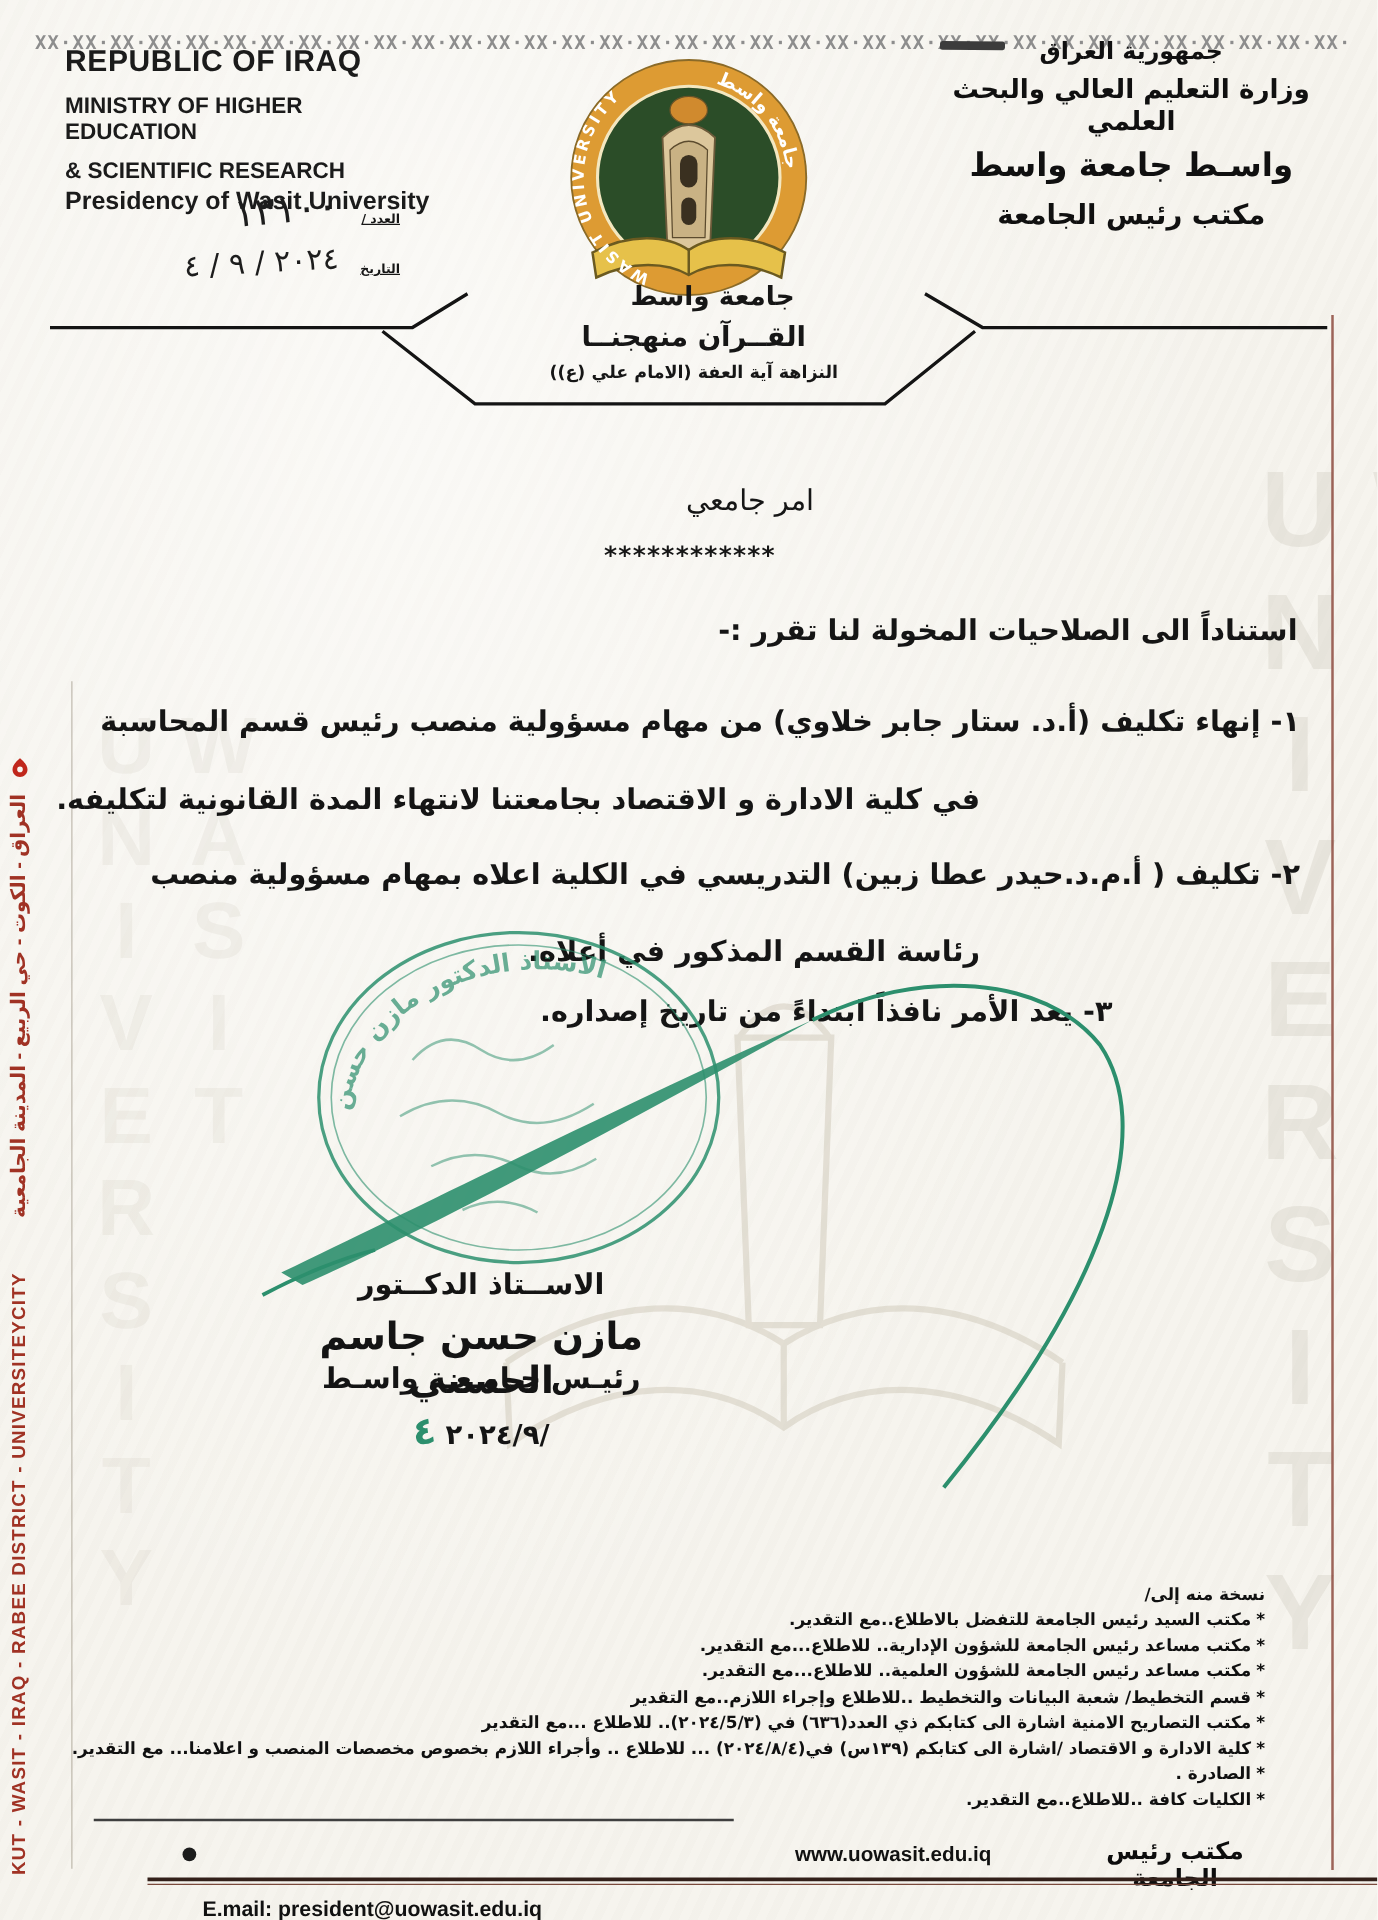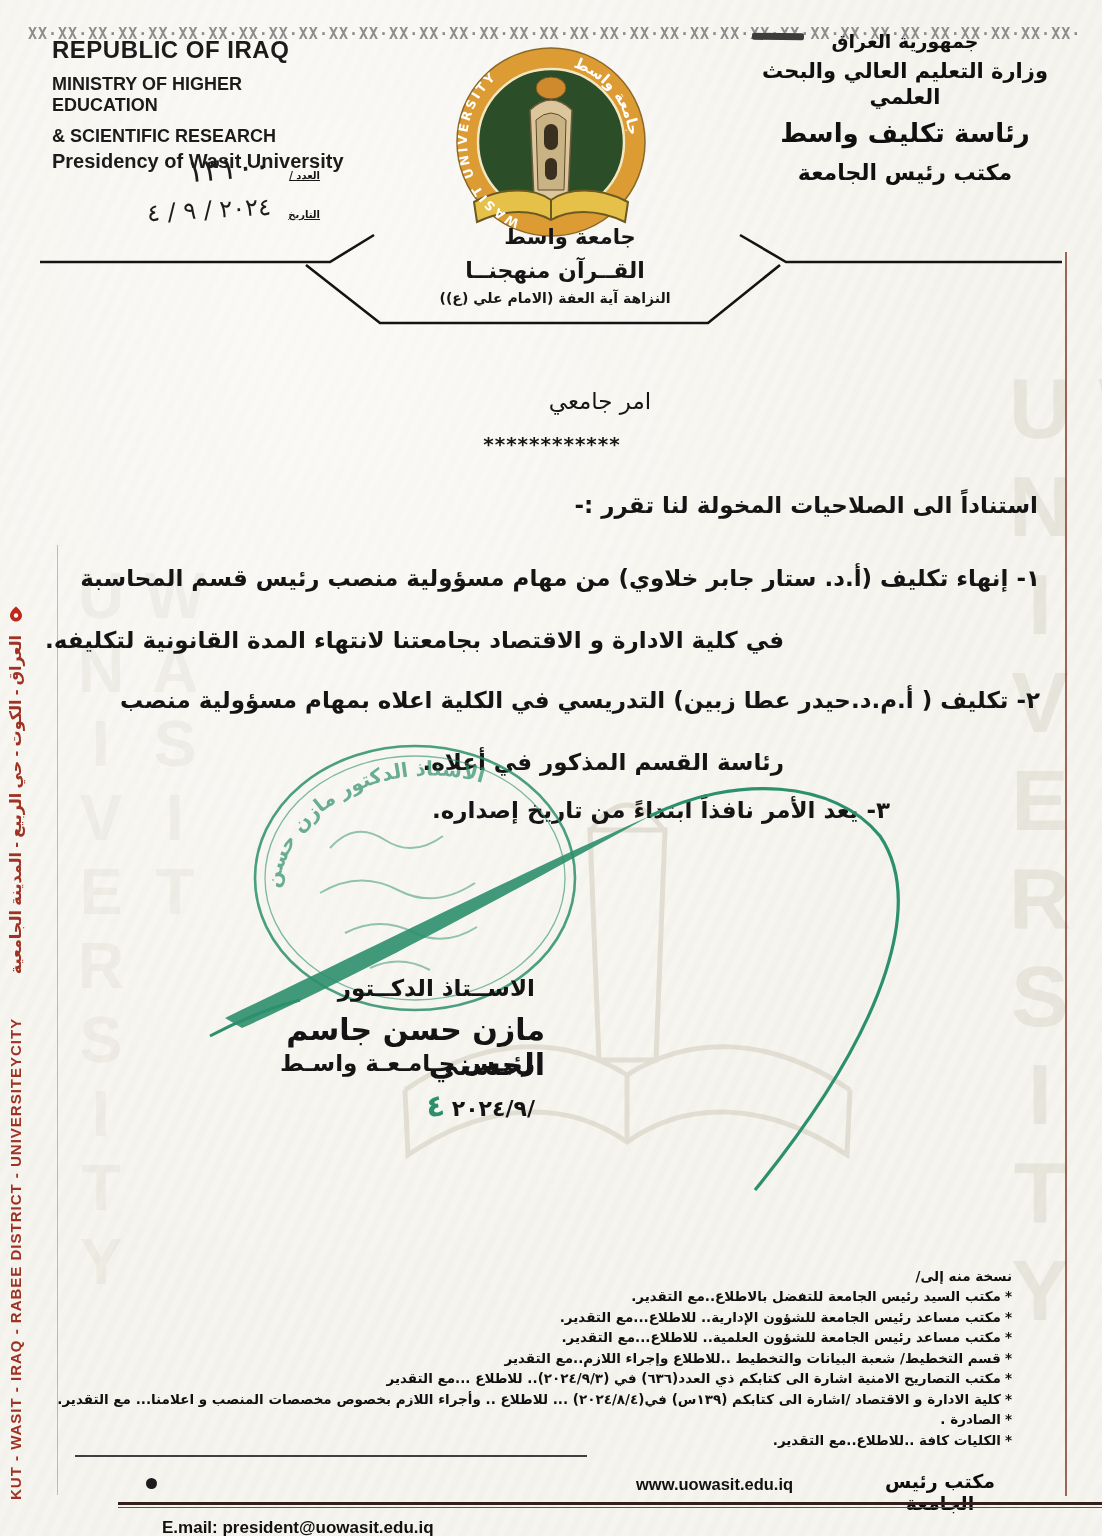--- a/index.html
+++ b/index.html
@@ -31,21 +31,21 @@
   .hR{top:30px;left:742px;width:326px;text-align:center;direction:rtl;color:#101010;}
   .hR .r1{font-size:19px;font-weight:bold;}
   .hR .r2{font-size:21px;font-weight:bold;margin-top:6px;line-height:26px;}
   .hR .r3{font-size:26px;font-weight:bold;margin-top:8px;}
   .hR .r4{font-size:22px;font-weight:bold;margin-top:12px;}
   
   .title{top:388px;left:470px;width:260px;text-align:center;font-size:23px;font-weight:normal;direction:rtl;}
   .stars{top:432px;left:452px;width:200px;text-align:center;font-size:20px;font-weight:bold;letter-spacing:1px;}
   .bl{position:absolute;direction:rtl;font-size:23px;font-weight:bold;color:#151515;white-space:nowrap;}
   
-  .sig{position:absolute;direction:rtl;text-align:right;font-weight:bold;color:#141414;}
+  .sig{position:absolute;direction:rtl;text-align:center;font-weight:bold;color:#141414;margin-top:40px;}
   .pen{color:#2c8f6d;font-weight:bold;display:inline-block;transform:rotate(-8deg);}
   
   .side{top:548px;left:6px;height:952px;width:42px;}
   .side-inner{height:100%;writing-mode:vertical-rl;transform:rotate(180deg);
       color:#a03224;font-weight:bold;font-size:15px;letter-spacing:1px;white-space:nowrap;
       font-family:"Liberation Sans","DejaVu Sans",sans-serif;}
   .foldL{top:545px;left:57px;width:1px;height:950px;background:rgba(140,130,112,.5);}
   .foldR{top:252px;left:1065px;width:2px;height:1244px;background:rgba(122,44,32,.72);}
   
   .cc{top:1268px;left:60px;width:952px;direction:rtl;text-align:right;color:#101010;}
@@ -103,21 +103,21 @@
     <span class="hand" style="font-size:31px;display:inline-block;transform:rotate(-5deg);margin-right:14px;">١٣١٠٠</span>
   </div>
   <div class="fldrow" style="top:196px;left:100px;width:220px;">
     <span class="fldlbl">التاريخ</span>
     <span class="hand" style="font-size:24px;direction:ltr;display:inline-block;transform:rotate(-3deg);margin-right:12px;">٢٠٢٤ / ٩ / ٤</span>
   </div>
 
   <div class="abs hR">
     <div class="r1">جمهورية العراق</div>
     <div class="r2">وزارة التعليم العالي والبحث العلمي</div>
-    <div class="r3">رئاسة تكليف واسط</div>
+    <div class="r3">واسـط جامعة واسط</div>
     <div class="r4">مكتب رئيس الجامعة</div>
   </div>
 
   <svg class="abs" style="left:448px;top:40px;" width="206" height="200" viewBox="0 0 206 200">
     <defs>
       <path id="arcL" d="M 103 186 A 84 84 0 0 1 103 18" fill="none"></path>
       <path id="arcR" d="M 103 24 A 78 78 0 0 1 181 102" fill="none"></path>
     </defs>
     <circle cx="103" cy="102" r="94" fill="#dd9b33" stroke="#8a6a28" stroke-width="1.5"></circle>
     <circle cx="103" cy="102" r="73" fill="#2b4d28" stroke="#f3e7c0" stroke-width="2.5"></circle>
@@ -205,21 +205,21 @@
       </svg>
     </div>
   </div>
 
   <div class="abs cc">
     <div class="hd">نسخة منه إلى/</div>
     <div class="row"><span class="bu">*</span><span>مكتب السيد رئيس الجامعة للتفضل بالاطلاع..مع التقدير.</span></div>
     <div class="row"><span class="bu">*</span><span>مكتب مساعد رئيس الجامعة للشؤون الإدارية.. للاطلاع...مع التقدير.</span></div>
     <div class="row"><span class="bu">*</span><span>مكتب مساعد رئيس الجامعة للشؤون العلمية.. للاطلاع...مع التقدير.</span></div>
     <div class="row"><span class="bu">*</span><span>قسم التخطيط/ شعبة البيانات والتخطيط ..للاطلاع وإجراء اللازم..مع التقدير</span></div>
-    <div class="row"><span class="bu">*</span><span>مكتب التصاريح الامنية اشارة الى كتابكم ذي العدد(٦٣٦) في (٢٠٢٤/٩/٣).. للاطلاع ...مع التقدير</span></div>
+    <div class="row"><span class="bu">*</span><span>مكتب التصاريح الامنية اشارة الى كتابكم ذي العدد(٦٣٦) في (٢٠٢٤/5/٣).. للاطلاع ...مع التقدير</span></div>
     <div class="row"><span class="bu">*</span><span>كلية الادارة و الاقتصاد /اشارة الى كتابكم (١٣٩س) في(٢٠٢٤/٨/٤) ... للاطلاع .. وأجراء اللازم بخصوص مخصصات المنصب و اعلامنا... مع التقدير.</span></div>
     <div class="row"><span class="bu">*</span><span>الصادرة .</span></div>
     <div class="row"><span class="bu">*</span><span>الكليات كافة ..للاطلاع..مع التقدير.</span></div>
   </div>
 
   <div class="abs sep1"></div>
   <div class="abs fdot"></div>
   <div class="abs femail">
     <span>E.mail:</span>
     <span>president@uowasit.edu.iq</span>

